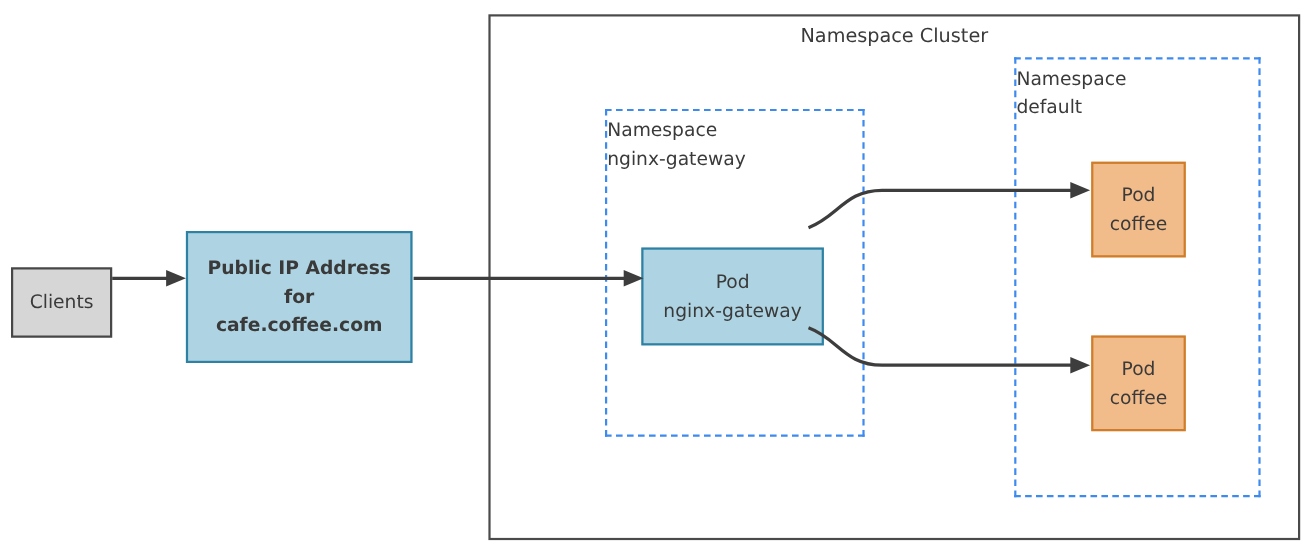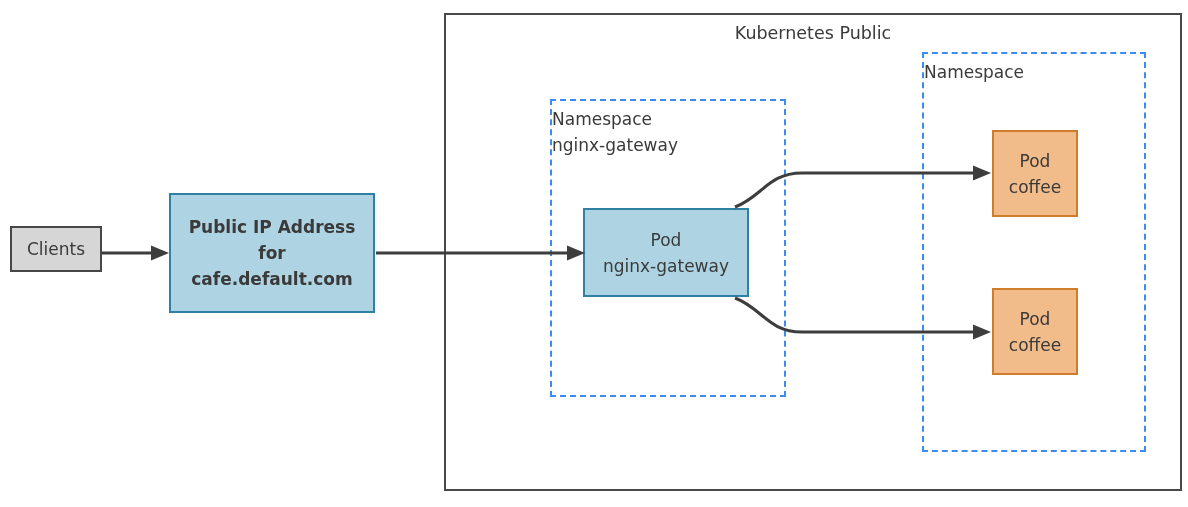--- a/index.html
+++ b/index.html
@@ -19,20 +19,21 @@
   .box {
     position: absolute;
     box-sizing: border-box;
     display: flex;
     flex-direction: column;
     align-items: center;
     justify-content: center;
     text-align: center;
     font-size: 17px;
     line-height: 26px;
+    margin-top: 17px;
   }
   
   .cluster {
     position: absolute;
     box-sizing: border-box;
     left: 444px;
     top: 13px;
     width: 738px;
     height: 478px;
     border: 2px solid #4a4a4a;
@@ -73,21 +74,21 @@
     width: 100%;
     text-align: left;
     font-size: 17px;
     line-height: 26px;
   }
   
   .clients {
     left: 10px;
     top: 226px;
     width: 92px;
-    height: 46px;
+    height: 64px;
     background: #d6d6d6;
     border: 2px solid #474747;
   }
   .public-ip {
     left: 169px;
     top: 193px;
     width: 206px;
     height: 120px;
     background: #aed4e3;
     border: 2px solid #2e81a2;
@@ -132,42 +133,43 @@
 
 <div class="canvas">
 
   <div class="box clients">
     <div>Clients</div>
   </div>
 
   <div class="box public-ip">
     <div>Public IP Address</div>
     <div>for</div>
-    <div>cafe.default.com</div>
+    <div>cafe.coffee.com</div>
   </div>
 
   <div class="cluster">
-    <div class="cluster-title">Kubernetes Public</div>
+    <div class="cluster-title">Namespace Cluster</div>
   </div>
 
   <div class="namespace ns-nginx">
     <div class="ns-title">
       <div>Namespace</div>
       <div>nginx-gateway</div>
     </div>
   </div>
 
   <div class="box pod-blue">
     <div>Pod</div>
     <div>nginx-gateway</div>
   </div>
 
   <div class="namespace ns-default">
     <div class="ns-title">
       <div>Namespace</div>
+      <div>default</div>
     </div>
   </div>
 
   <div class="box pod-orange coffee-1">
     <div>Pod</div>
     <div>coffee</div>
   </div>
 
   <div class="box pod-orange coffee-2">
     <div>Pod</div>

